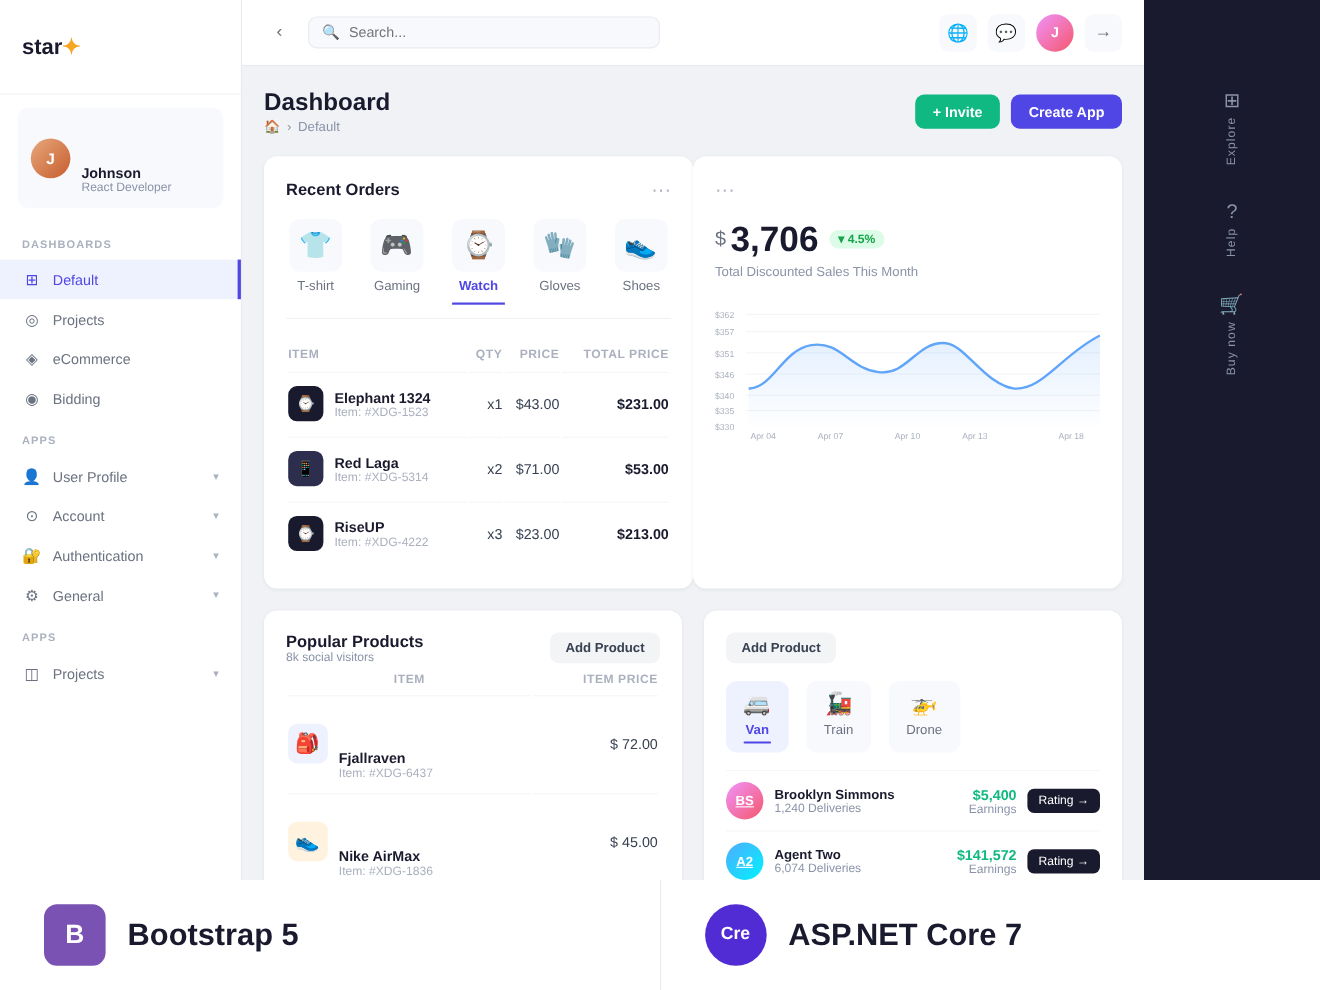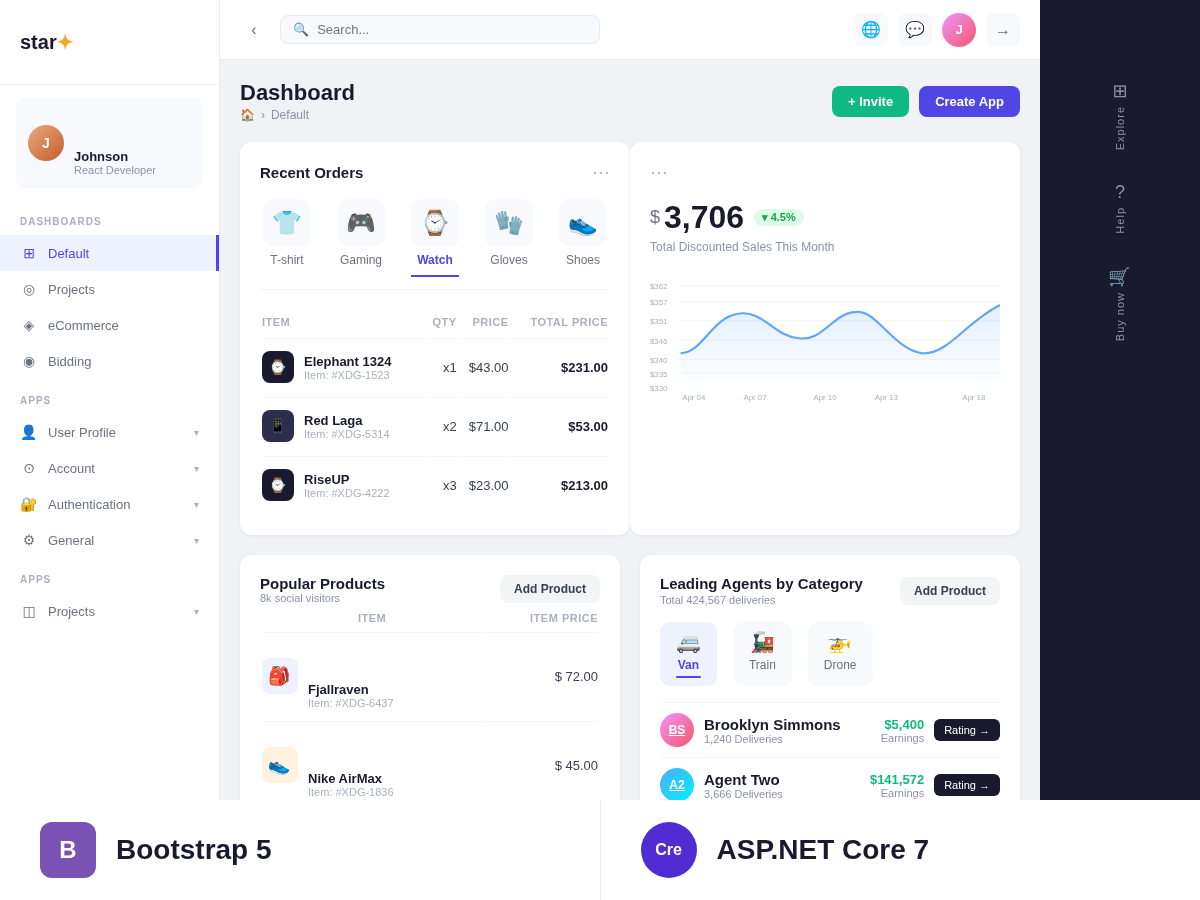--- a/index.html
+++ b/index.html
@@ -105,21 +105,21 @@
     .agent-tab.active { background: #eef2ff; }
     .agent-tab-icon { font-size: 20px; }
     .agent-tab-label { font-size: 12px; font-weight: 500; color: #6b7280; }
     .agent-tab.active .agent-tab-label { color: #4f46e5; font-weight: 600; }
     .agent-tab-underline { width: 100%; height: 2px; background: transparent; border-radius: 2px; }
     .agent-tab.active .agent-tab-underline { background: #4f46e5; }
 
     .agent-row { display: flex; align-items: center; padding: 10px 0; border-top: 1px solid #f5f6fa; gap: 10px; }
     .agent-avatar { width: 34px; height: 34px; border-radius: 50%; background: linear-gradient(135deg, #f093fb, #f5576c); display: flex; align-items: center; justify-content: center; font-size: 12px; color: #fff; font-weight: 600; flex-shrink: 0; text-decoration: underline; }
     .agent-avatar-2 { background: linear-gradient(135deg, #4facfe, #00f2fe); }
-    .agent-name { font-size: 15px; font-weight: 600; color: #1a1a2e; flex: 1; }
+    .agent-name { font-size: 12px; font-weight: 600; color: #1a1a2e; flex: 1; }
     .agent-deliveries { font-size: 11px; color: #8a93a8; }
     .agent-earnings { font-size: 13px; font-weight: 600; color: #10b981; }
     .agent-earnings-label { font-size: 11px; color: #8a93a8; }
     .agent-earnings-col { text-align: right; }
     .agent-rating-btn { background: #1a1a2e; color: #fff; border: none; border-radius: 6px; padding: 5px 10px; font-size: 11px; cursor: pointer; display: flex; align-items: center; gap: 4px; }
 
     
     .right-panel { width: 160px; background: #1a1a2e; display: flex; flex-direction: column; align-items: center; padding: 20px 8px; gap: 8px; flex-shrink: 0; border-radius: 0 0 0 20px; }
     .right-panel-item { width: 100%; display: flex; flex-direction: column; align-items: center; padding: 12px 8px; border-radius: 10px; cursor: pointer; color: #8a93a8; font-size: 11px; gap: 4px; }
     .right-panel-icon { font-size: 18px; }
@@ -435,24 +435,20 @@
                 </div>
               </td>
               <td class="product-price">$ 14.50</td>
             </tr>
           </tbody>
         </table>
       </div>
 
       <div class="agents-card">
         <div class="card-header">
-          <div>
-            <div class="card-title">Leading Agents by Category</div>
-            <div class="card-subtitle">Total 424,567 deliveries</div>
-          </div>
           <button class="btn-add-product">Add Product</button>
         </div>
         <div class="agent-tabs">
           <div class="agent-tab active">
             <span class="agent-tab-icon">🚐</span>
             <span class="agent-tab-label">Van</span>
             <div class="agent-tab-underline"></div>
           </div>
           <div class="agent-tab">
             <span class="agent-tab-icon">🚂</span>
@@ -474,21 +470,21 @@
           <div class="agent-earnings-col">
             <div class="agent-earnings">$5,400</div>
             <div class="agent-earnings-label">Earnings</div>
           </div>
           <button class="agent-rating-btn">Rating →</button>
         </div>
         <div class="agent-row">
           <div class="agent-avatar agent-avatar-2">A2</div>
           <div style="flex:1;">
             <div class="agent-name">Agent Two</div>
-            <div class="agent-deliveries">3,666 Deliveries</div>
+            <div class="agent-deliveries">6,074 Deliveries</div>
           </div>
           <div class="agent-earnings-col">
             <div class="agent-earnings">$141,572</div>
             <div class="agent-earnings-label">Earnings</div>
           </div>
           <button class="agent-rating-btn">Rating →</button>
         </div>
         <div class="agent-row">
           <div class="agent-avatar" style="background:linear-gradient(135deg,#43e97b,#38f9d7);">ZA</div>
           <div style="flex:1;">

